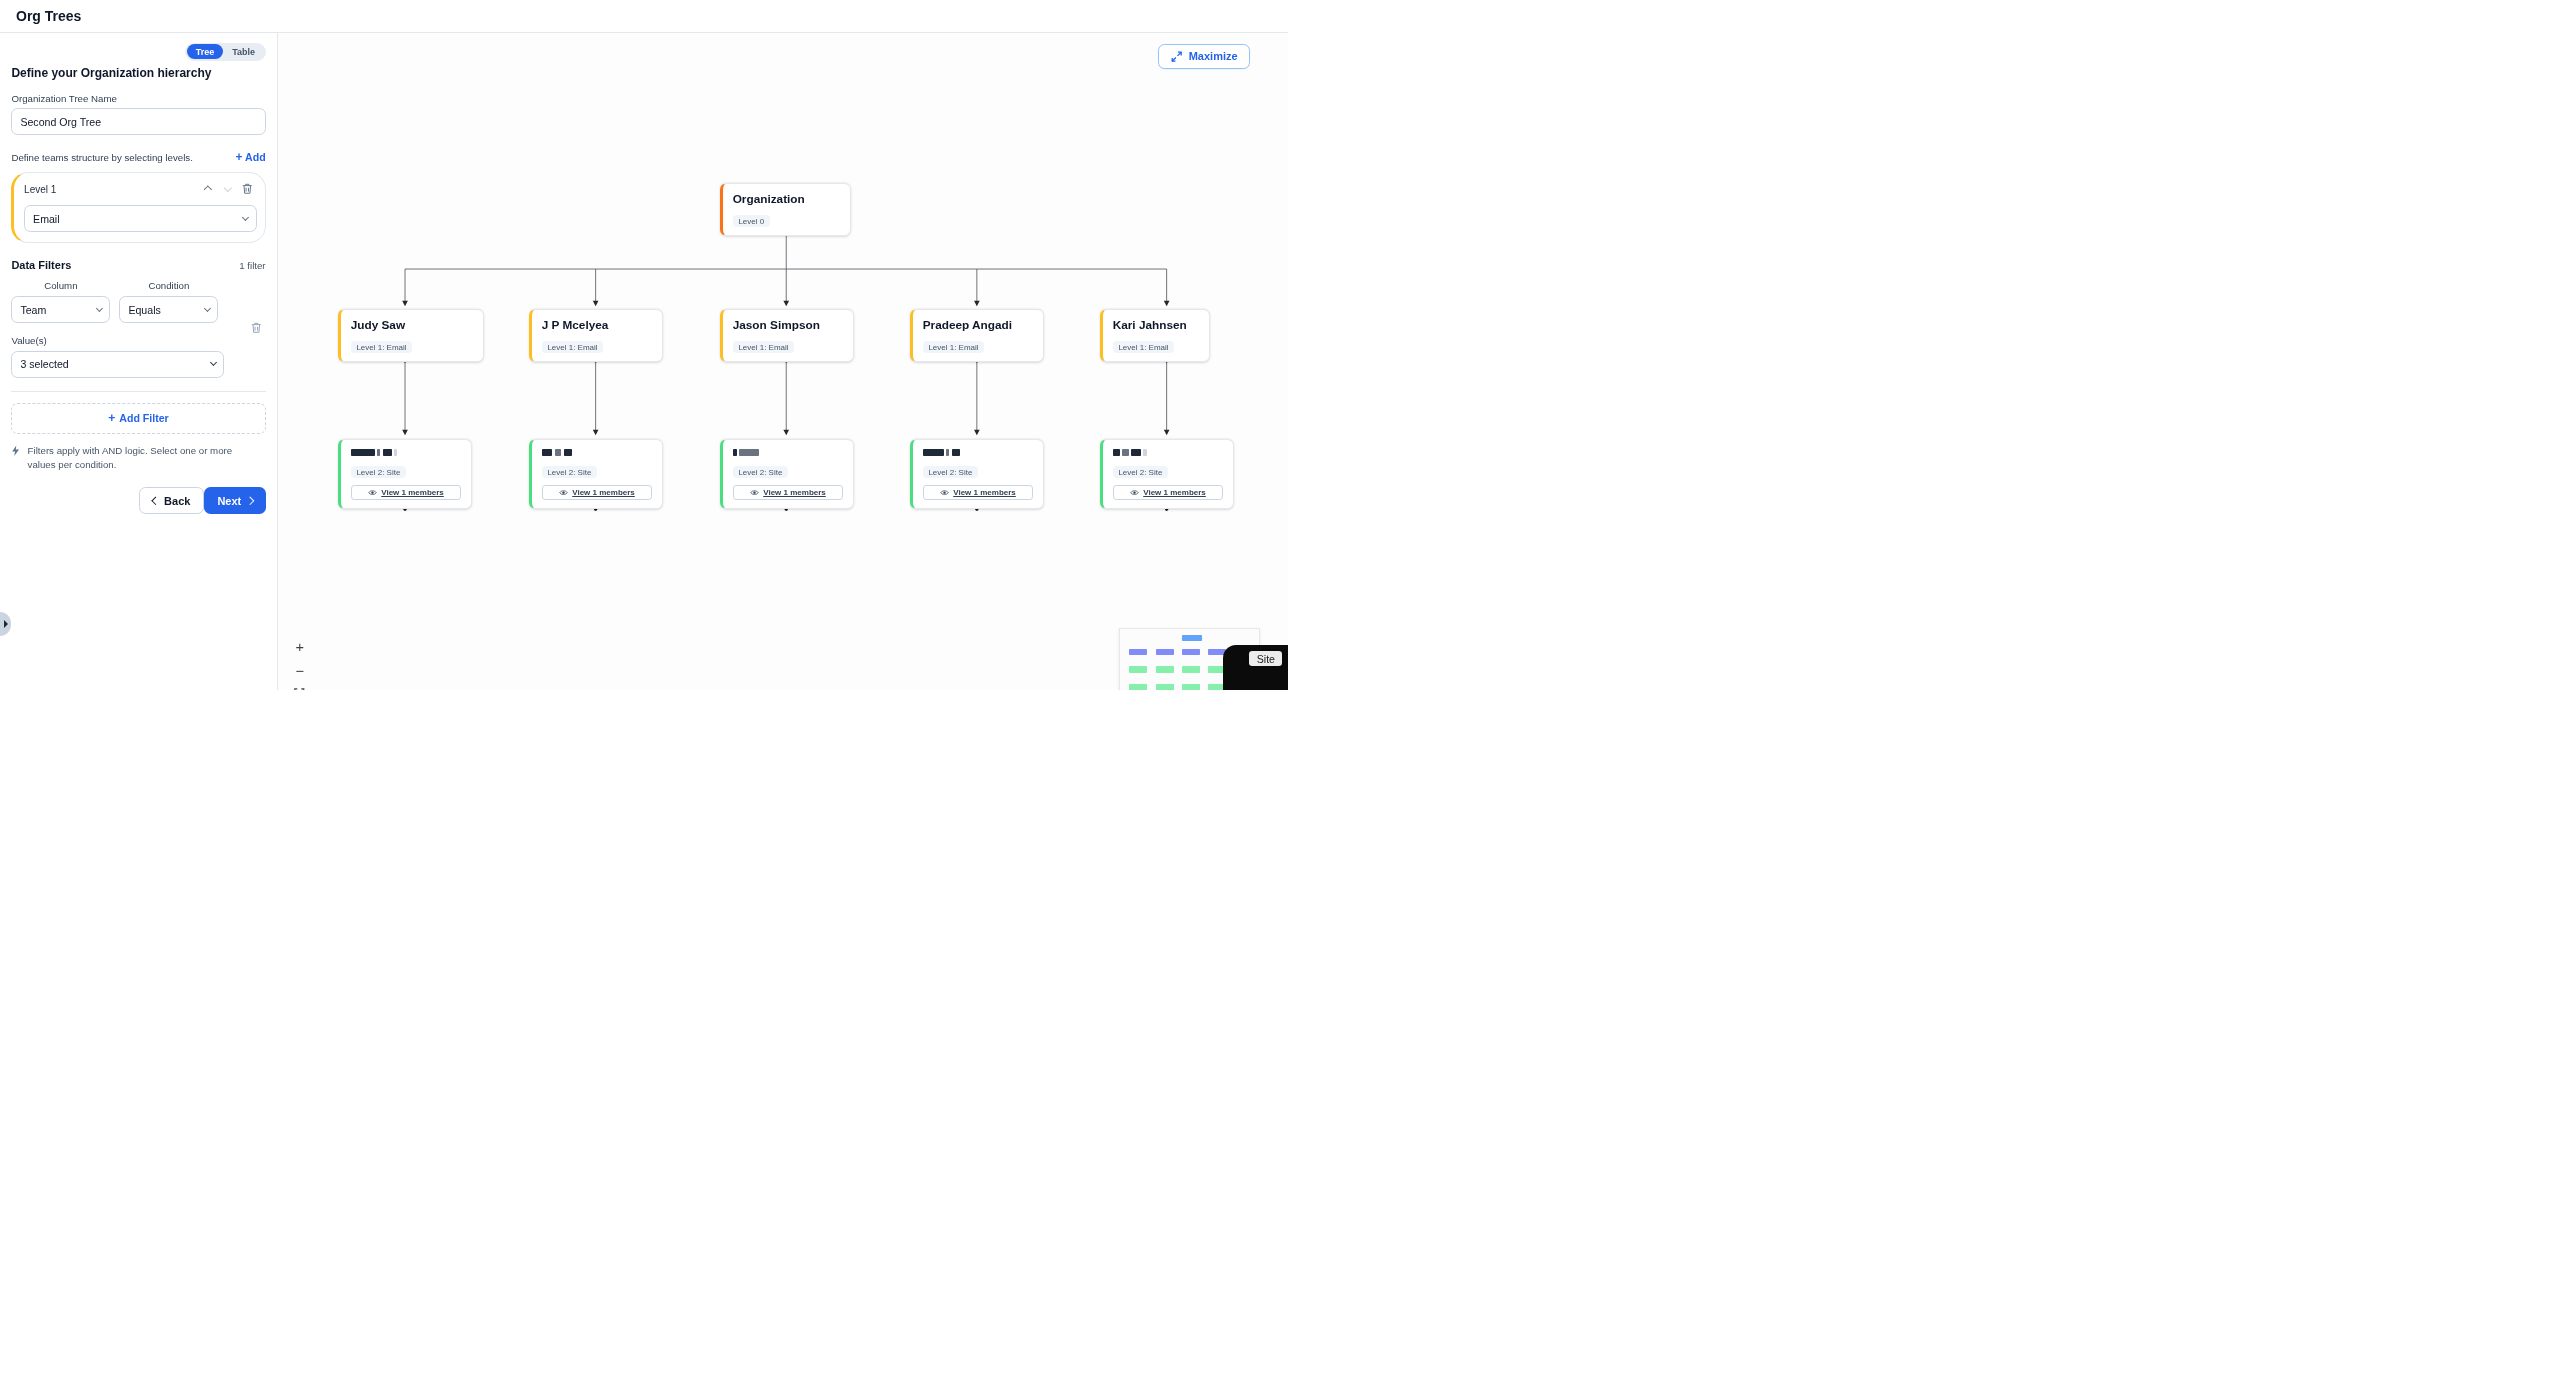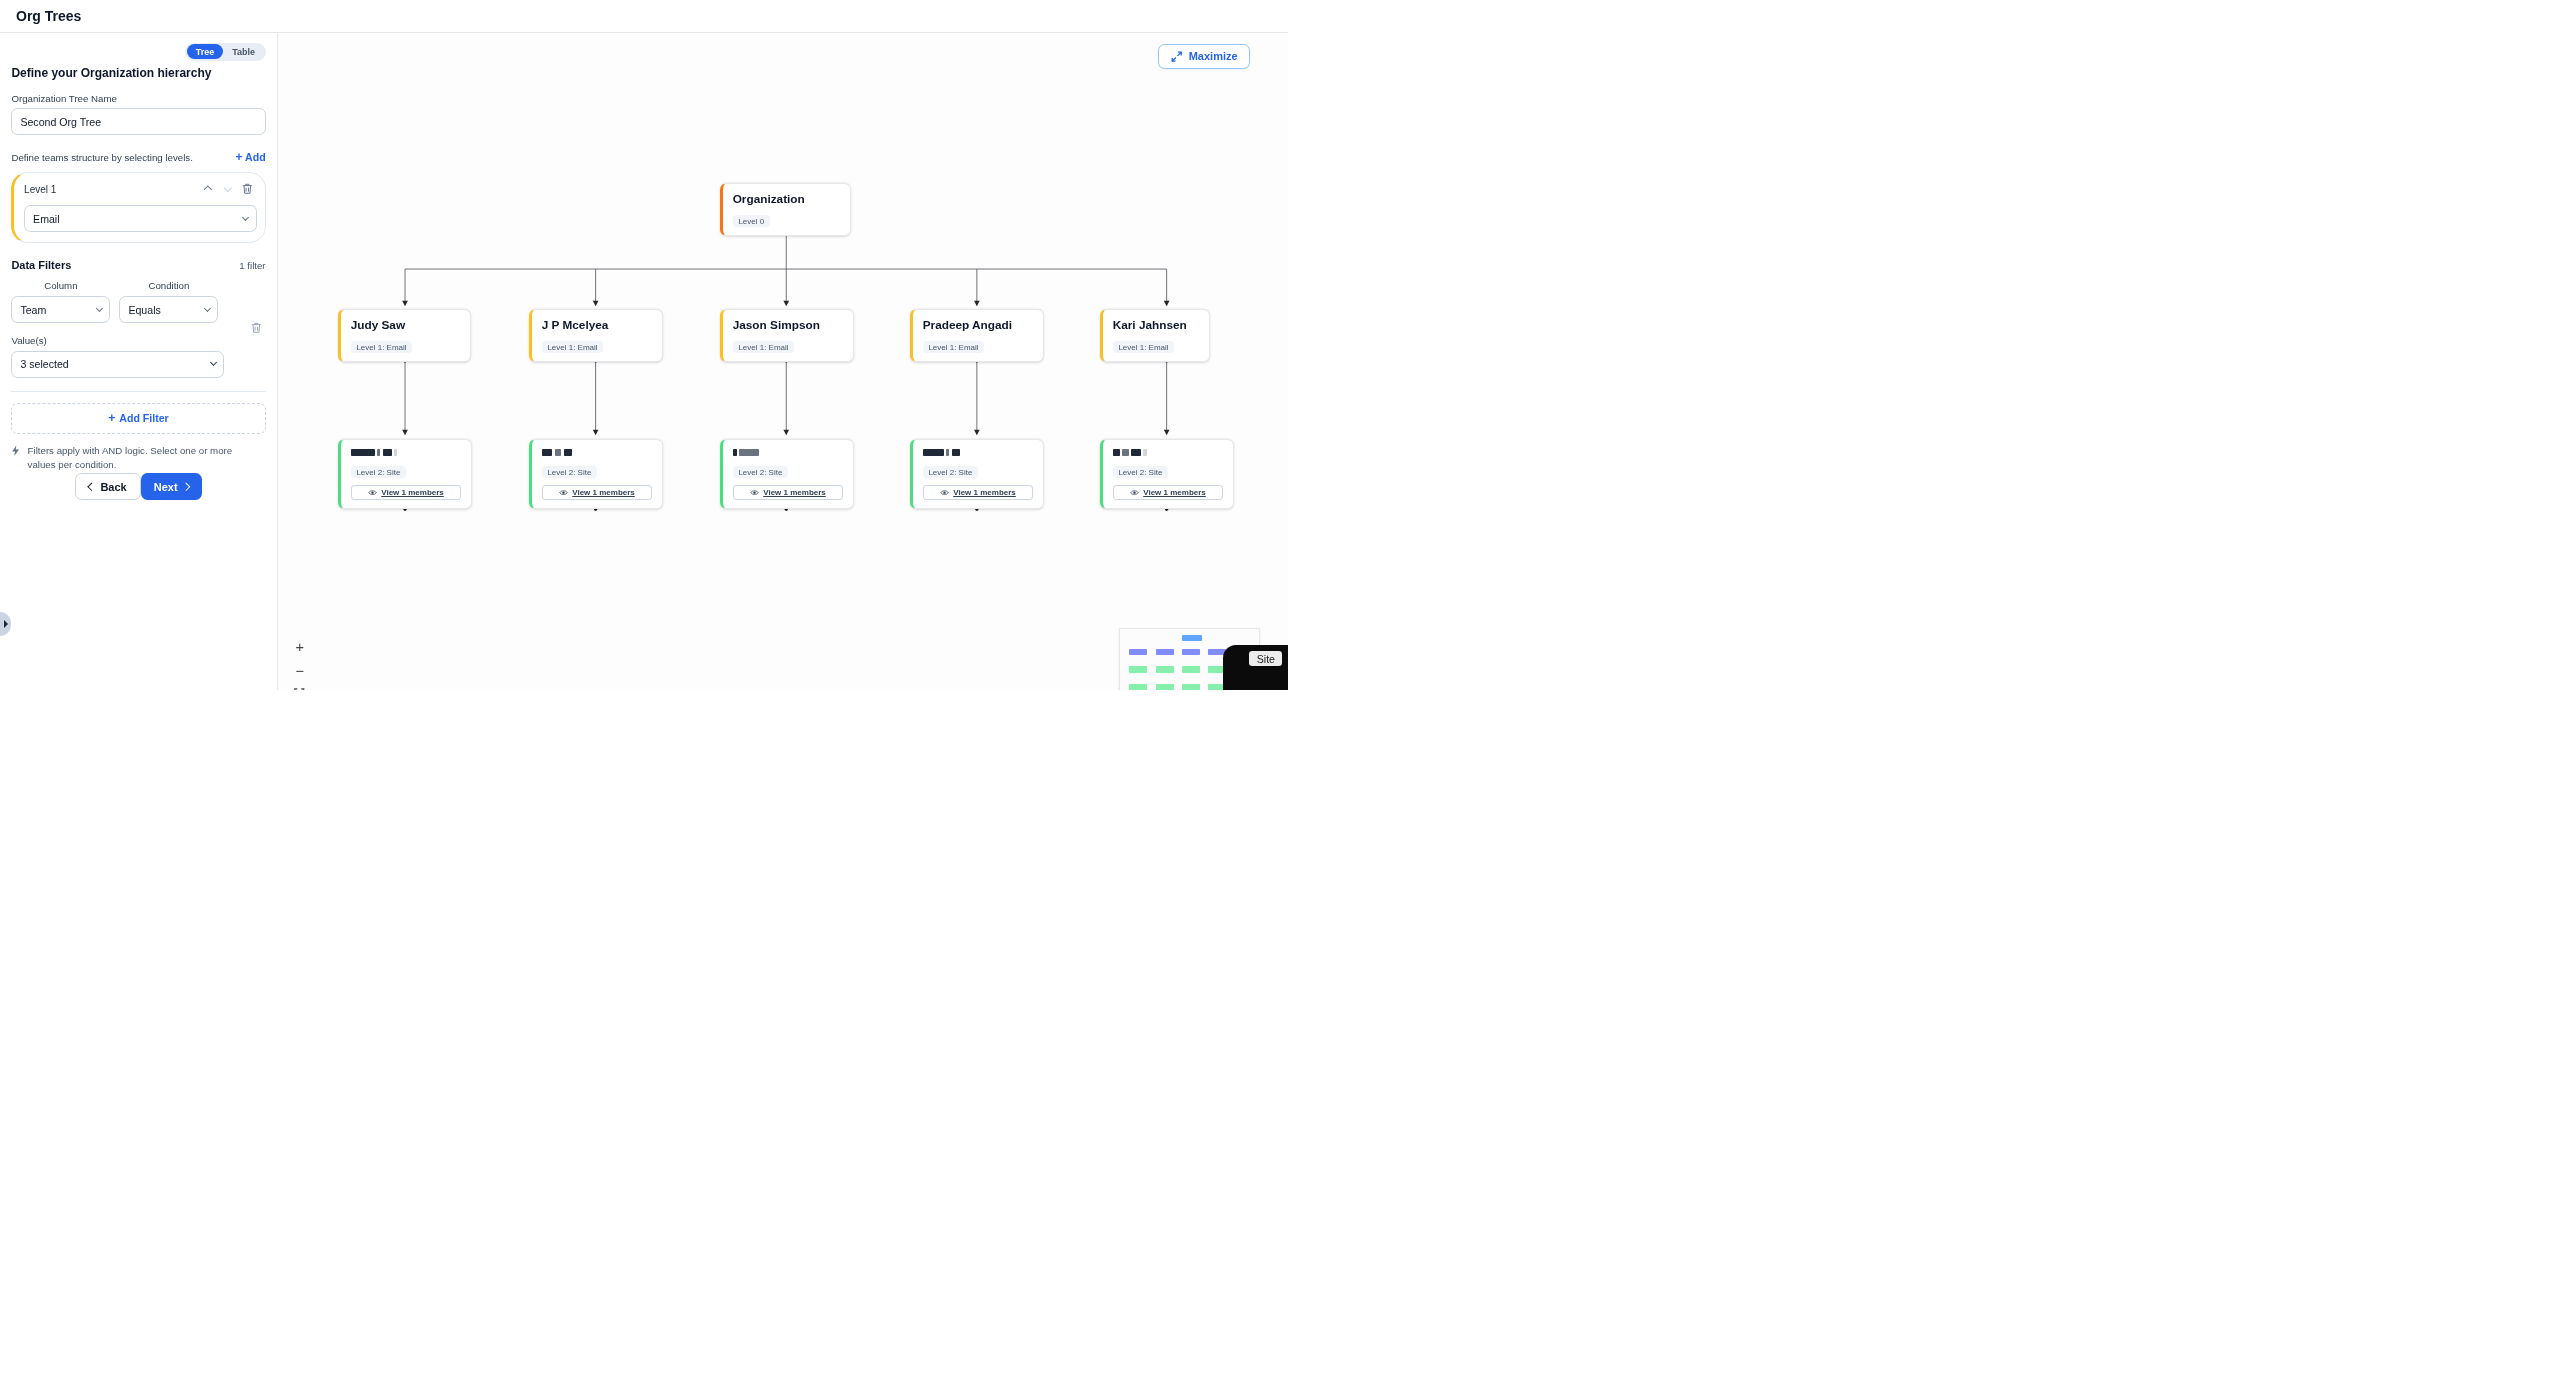--- a/index.html
+++ b/index.html
@@ -79,21 +79,21 @@
 
   .add-filter-btn {
     width:100%; margin-top:11.4px; background:#fff;
     border:0.8px dashed #cbd5e1; border-radius:6.5px;
     color:#2563eb; font-size:10.6px; font-weight:bold; padding:7.3px 0;
     display:flex; align-items:center; justify-content:center; gap:4px;
   }
   .note { display:flex; gap:6.5px; margin-top:10.6px; font-size:9.7px; color:#475569; line-height:1.4; padding-right:24px; }
   .note svg { flex:none; margin-top:0.8px; }
 
-  .footer-row { display:flex; justify-content:center; margin-top:2px; }
+  .footer-row { display:flex; justify-content:flex-end; margin-top:16px; }
   .btn-back {
     display:flex; align-items:center; gap:5.7px;
     background:#fff; border:0.8px solid #cbd5e1; border-radius:6.5px;
     padding:6.5px 13px; font-size:11px; font-weight:bold; color:#0f172a;
   }
   .btn-next {
     display:flex; align-items:center; gap:5.7px;
     background:#2563eb; border:none; border-radius:6.5px;
     padding:6.5px 13px; font-size:11px; font-weight:bold; color:#fff;
   }
@@ -317,21 +317,21 @@
         <circle cx="1095" cy="587" r="2.2" fill="#18181b"></circle>
         <circle cx="626" cy="246" r="2.2" fill="#18181b"></circle>
       </svg>
 
     <div id="node-layer">
       <div class="node" style="left: 442px; top: 149px; width: 131px; border-left-color: rgb(249, 115, 22);">
         <div class="node-title">Organization</div>
         <span class="badge">Level 0</span>
       </div>
 
-    <div class="node" style="left: 60px; top: 275px; width: 133px; border-left-color: rgb(251, 191, 36);"><div class="node-title">Judy Saw</div><span class="badge">Level 1: Email</span></div>
+    <div class="node" style="left: 60px; top: 275px; width: 146px; border-left-color: rgb(251, 191, 36);"><div class="node-title">Judy Saw</div><span class="badge">Level 1: Email</span></div>
         <div class="node" style="left: 60px; top: 405px; width: 134px; border-left-color: rgb(74, 222, 128);"><div class="seg-row">
             <span class="seg" style="width:24px;background:#1f2937"></span>
             <span class="seg" style="width:3.2px;background:#6b7280"></span>
             <span class="seg" style="width:9px;background:#1f2937"></span>
             <span class="seg" style="width:3.2px;background:#d1d5db"></span>
           </div><span class="badge">Level 2: Site</span><button class="view-btn">
             <svg width="9" height="7.3" viewBox="0 0 12 9">
               <path d="M1 4.5 C3 1.2 9 1.2 11 4.5 C9 7.8 3 7.8 1 4.5 Z" fill="none" stroke="#334155"></path>
               <circle cx="6" cy="4.5" r="1.6" fill="#334155"></circle>
             </svg>

